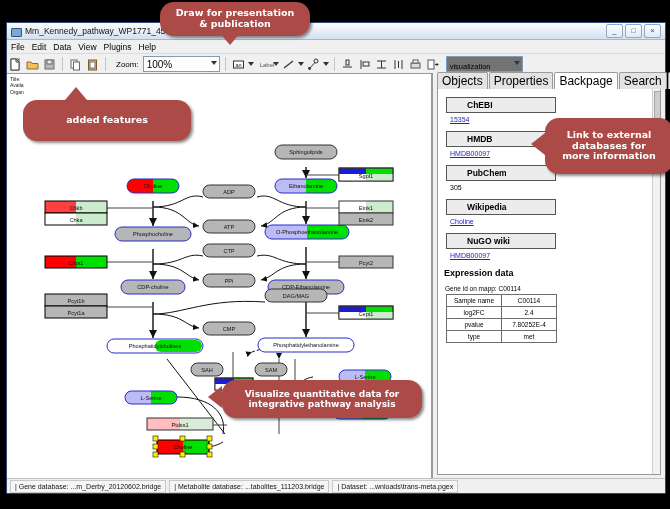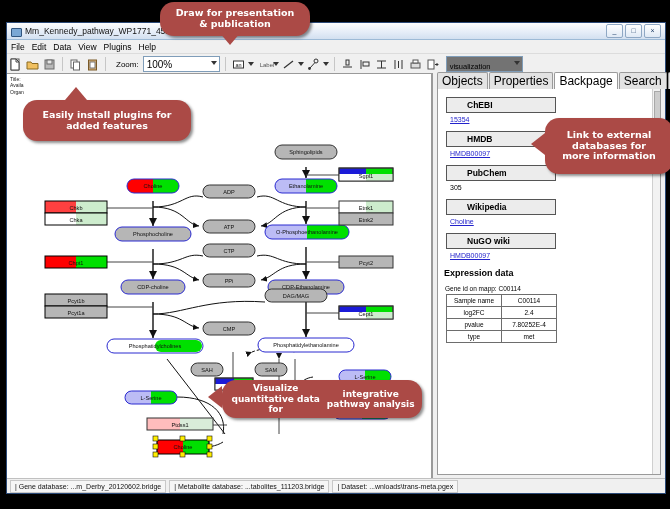--- a/index.html
+++ b/index.html
@@ -477,26 +477,25 @@
               <text x="359" y="323" fill="#111">Ptdss2</text>
               </g>
             <g>
               <rect x="140" y="344" width="66" height="12" fill="url(#gRWp)" stroke="#333"></rect>
               <text x="173" y="352.5" fill="#111">Ptdss1</text>
               </g>
           </g>
         </svg>
 
         <div class="callout" style="left:16px;top:26px;width:158px;height:37px;font-size:9.5px;flex-direction:column;">
-          <span>Easily install plugins for</span>
           <span>added features</span>
         </div>
         <div class="arrowup" style="left:58px;top:13px;"></div>
 
-        <div class="callout" style="left:215px;top:306px;width:190px;height:34px;font-size:9px;flex-direction:row;">
+        <div class="callout" style="left:215px;top:306px;width:190px;height:34px;font-size:9px;flex-direction:column;">
           <span>Visualize quantitative data  for</span>
           <span>integrative pathway analysis</span>
         </div>
         <div class="arrowleft" style="left:201px;top:312px;"></div>
 
       </div>
 
       <div class="sidepane">
 
         <div class="tabstrip">

